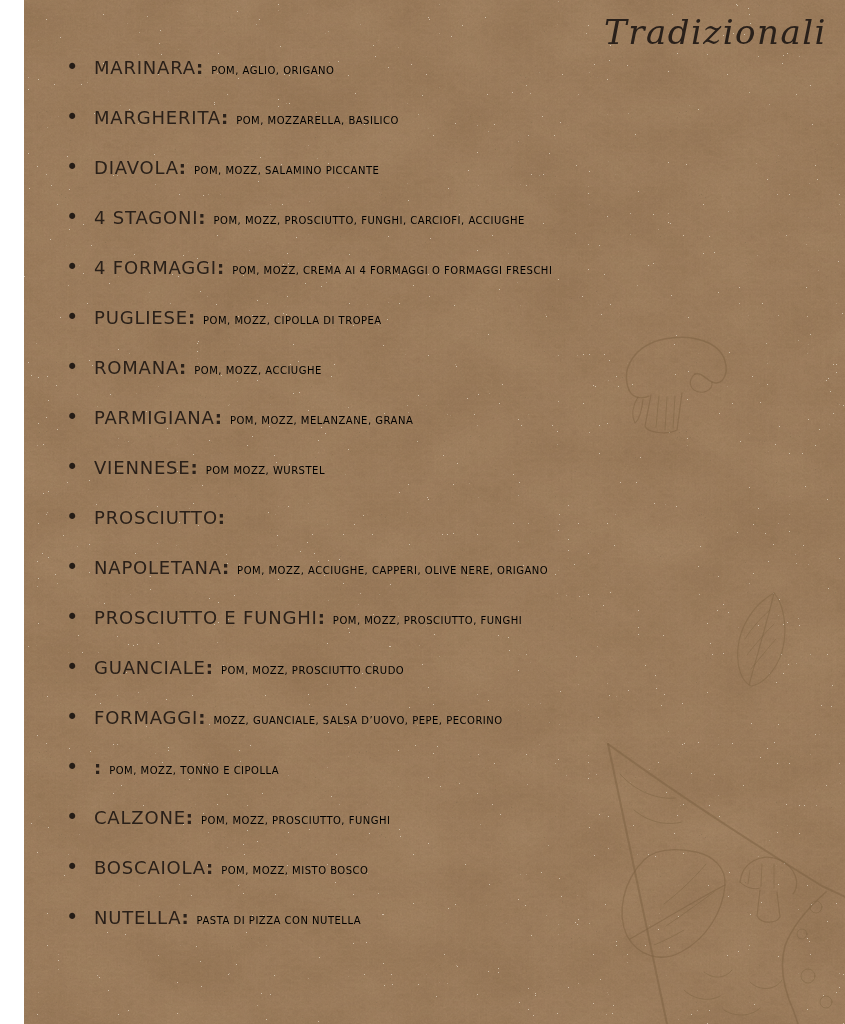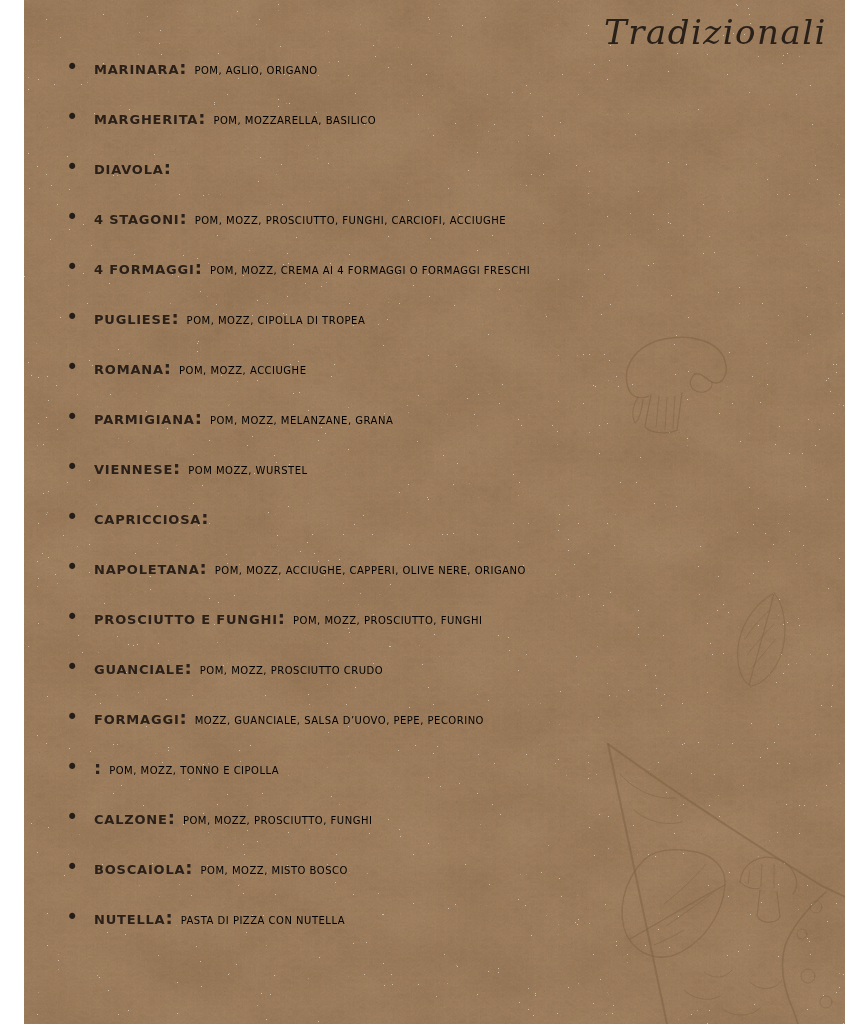--- a/index.html
+++ b/index.html
@@ -50,22 +50,22 @@
     white-space: nowrap;
   }
   .menu-item:last-child { margin-top: 22px; }
   .bullet {
     flex: 0 0 28px;
     font-size: 21px;
     line-height: 28px;
     color: #241c16;
   }
   .item-name {
-    font-size: 13px;
-    font-weight: 700;
+    font-size: 18px;
+    font-weight: 400;
     letter-spacing: 0.8px;
   }
   .item-colon {
     font-size: 18px;
     font-weight: 600;
     margin-right: 8px;
   }
   .item-ingredients {
     font-size: 10px;
     font-weight: 400;
@@ -129,20 +129,21 @@
       <li class="menu-item">
         <span class="bullet">•</span>
         <span class="item-name">MARGHERITA</span>
         <span class="item-colon">:</span>
         <span class="item-ingredients">POM, MOZZARELLA, BASILICO</span>
       </li>
       <li class="menu-item">
         <span class="bullet">•</span>
         <span class="item-name">DIAVOLA</span>
         <span class="item-colon">:</span>
+        <span class="item-ingredients">POM, MOZZ, SALAMINO PICCANTE</span>
       </li>
       <li class="menu-item">
         <span class="bullet">•</span>
         <span class="item-name">4 STAGONI</span>
         <span class="item-colon">:</span>
         <span class="item-ingredients">POM, MOZZ, PROSCIUTTO, FUNGHI, CARCIOFI, ACCIUGHE</span>
       </li>
       <li class="menu-item">
         <span class="bullet">•</span>
         <span class="item-name">4 FORMAGGI</span>
@@ -168,21 +169,21 @@
         <span class="item-ingredients">POM, MOZZ, MELANZANE, GRANA</span>
       </li>
       <li class="menu-item">
         <span class="bullet">•</span>
         <span class="item-name">VIENNESE</span>
         <span class="item-colon">:</span>
         <span class="item-ingredients">POM MOZZ, WURSTEL</span>
       </li>
       <li class="menu-item">
         <span class="bullet">•</span>
-        <span class="item-name">CAPRICCIOSA</span>
+        <span class="item-name">PROSCIUTTO</span>
         <span class="item-colon">:</span>
       </li>
       <li class="menu-item">
         <span class="bullet">•</span>
         <span class="item-name">NAPOLETANA</span>
         <span class="item-colon">:</span>
         <span class="item-ingredients">POM, MOZZ, ACCIUGHE, CAPPERI, OLIVE NERE, ORIGANO</span>
       </li>
       <li class="menu-item">
         <span class="bullet">•</span>

